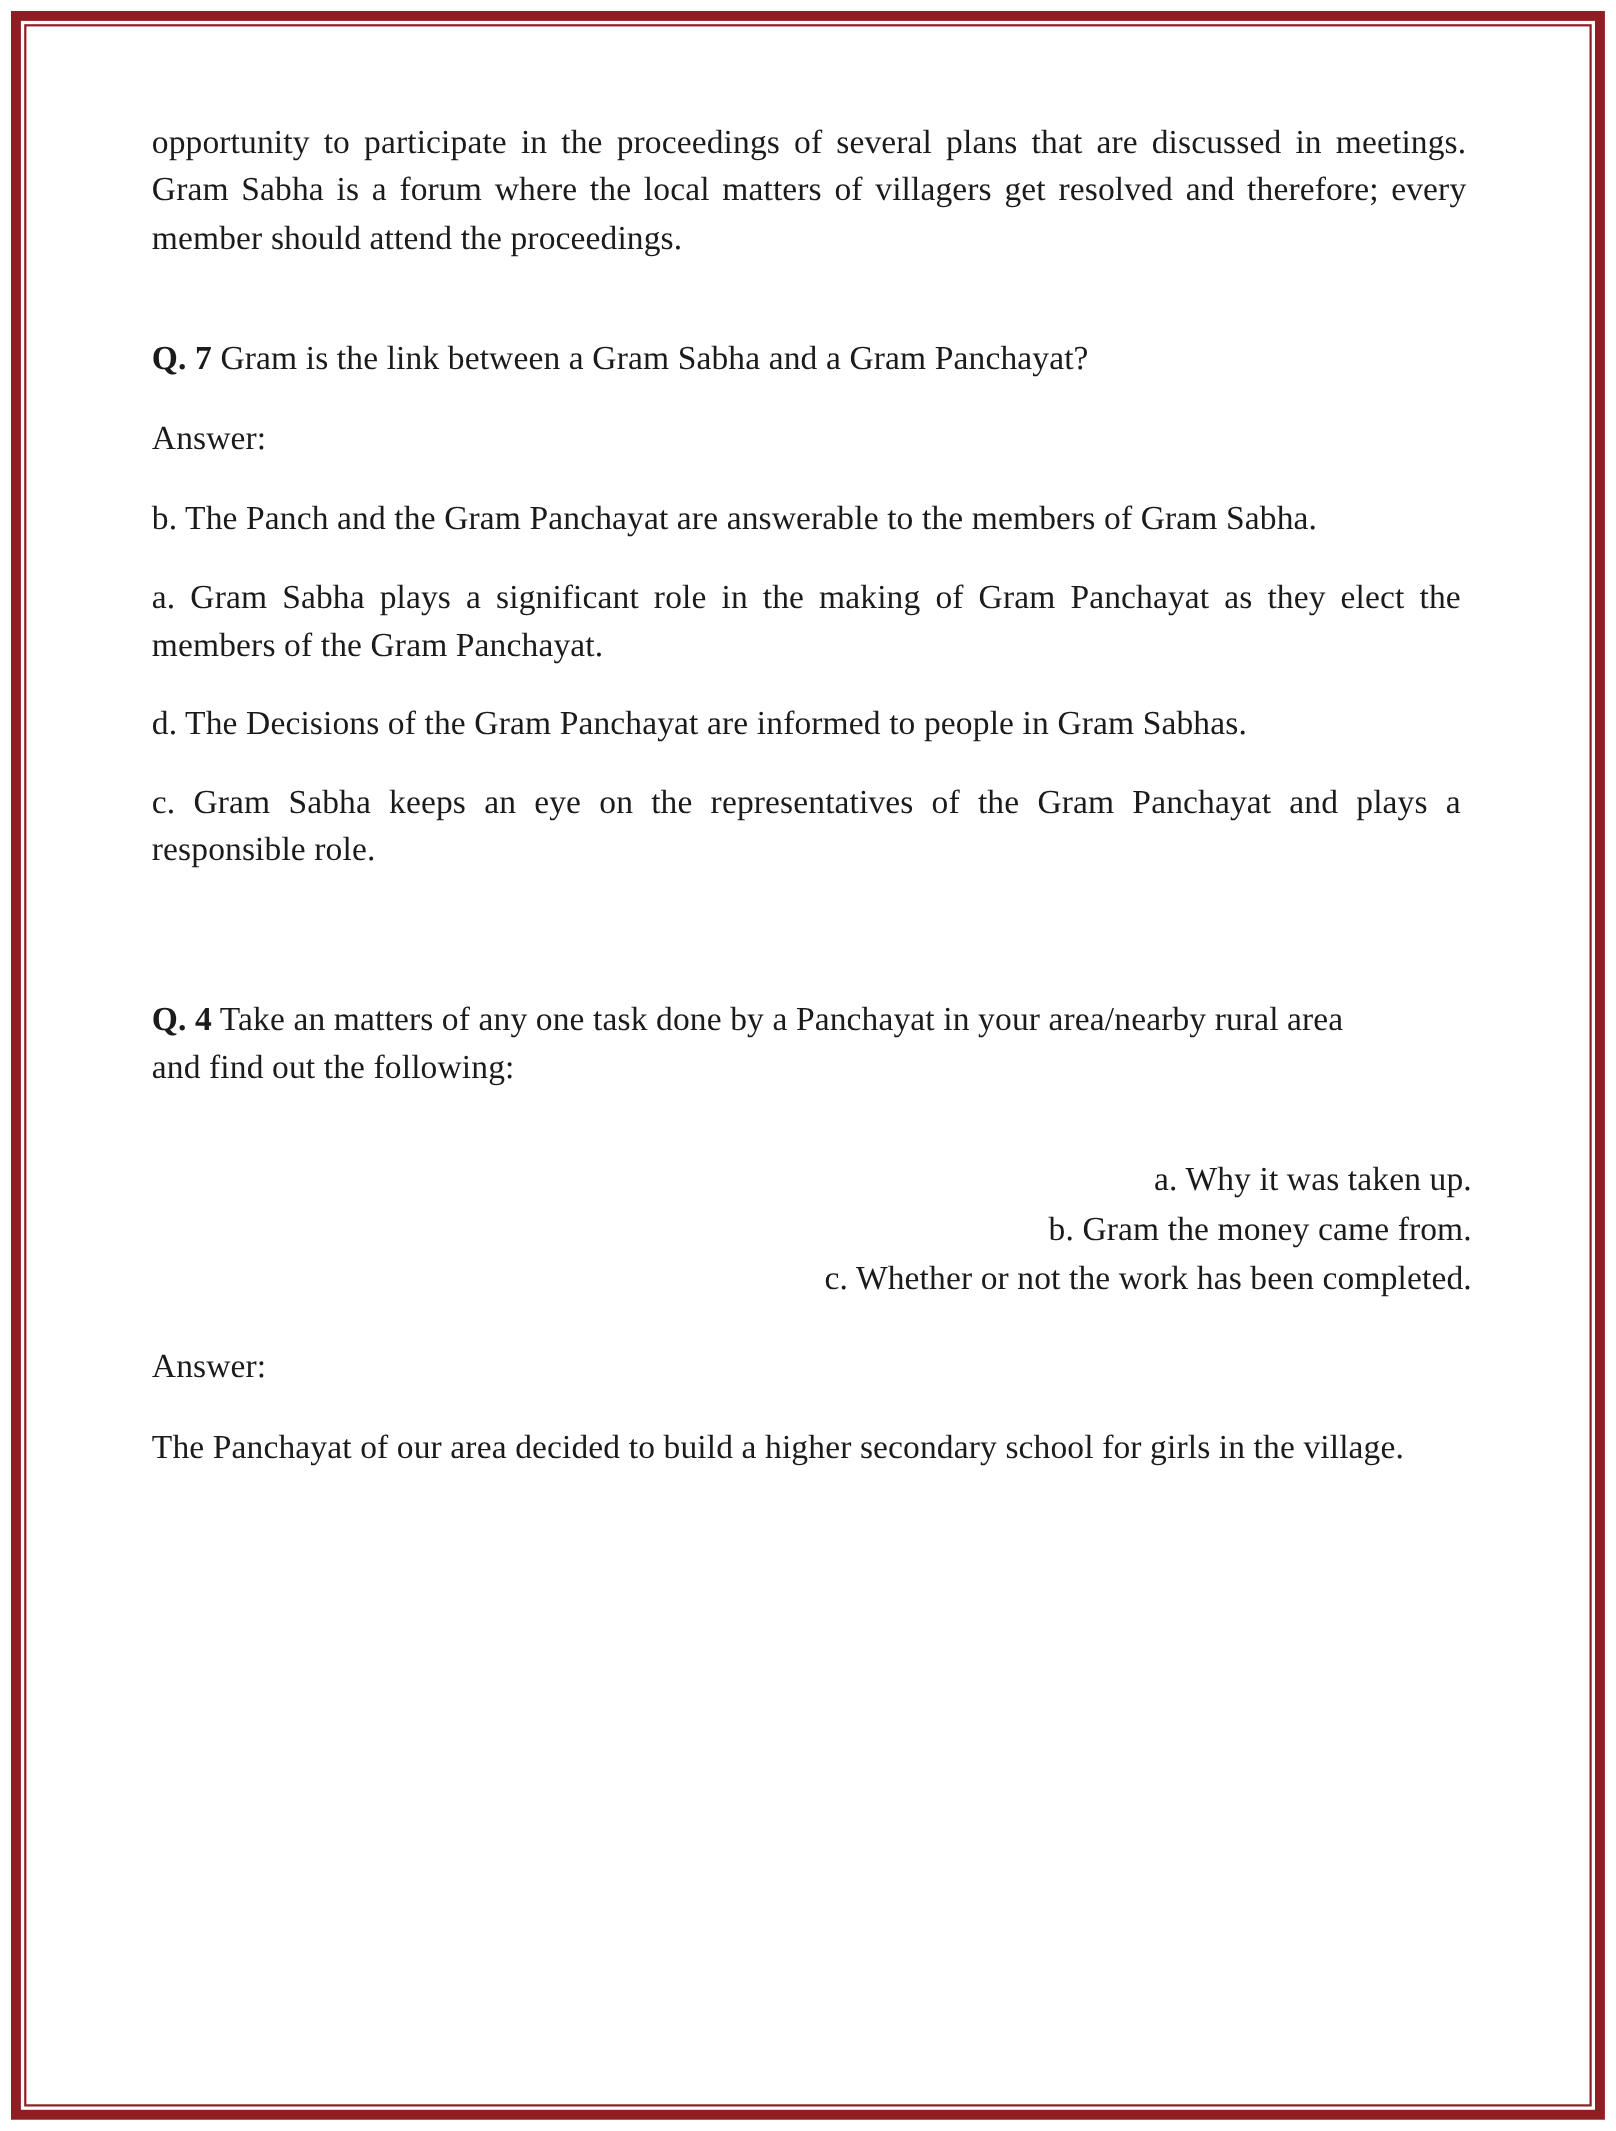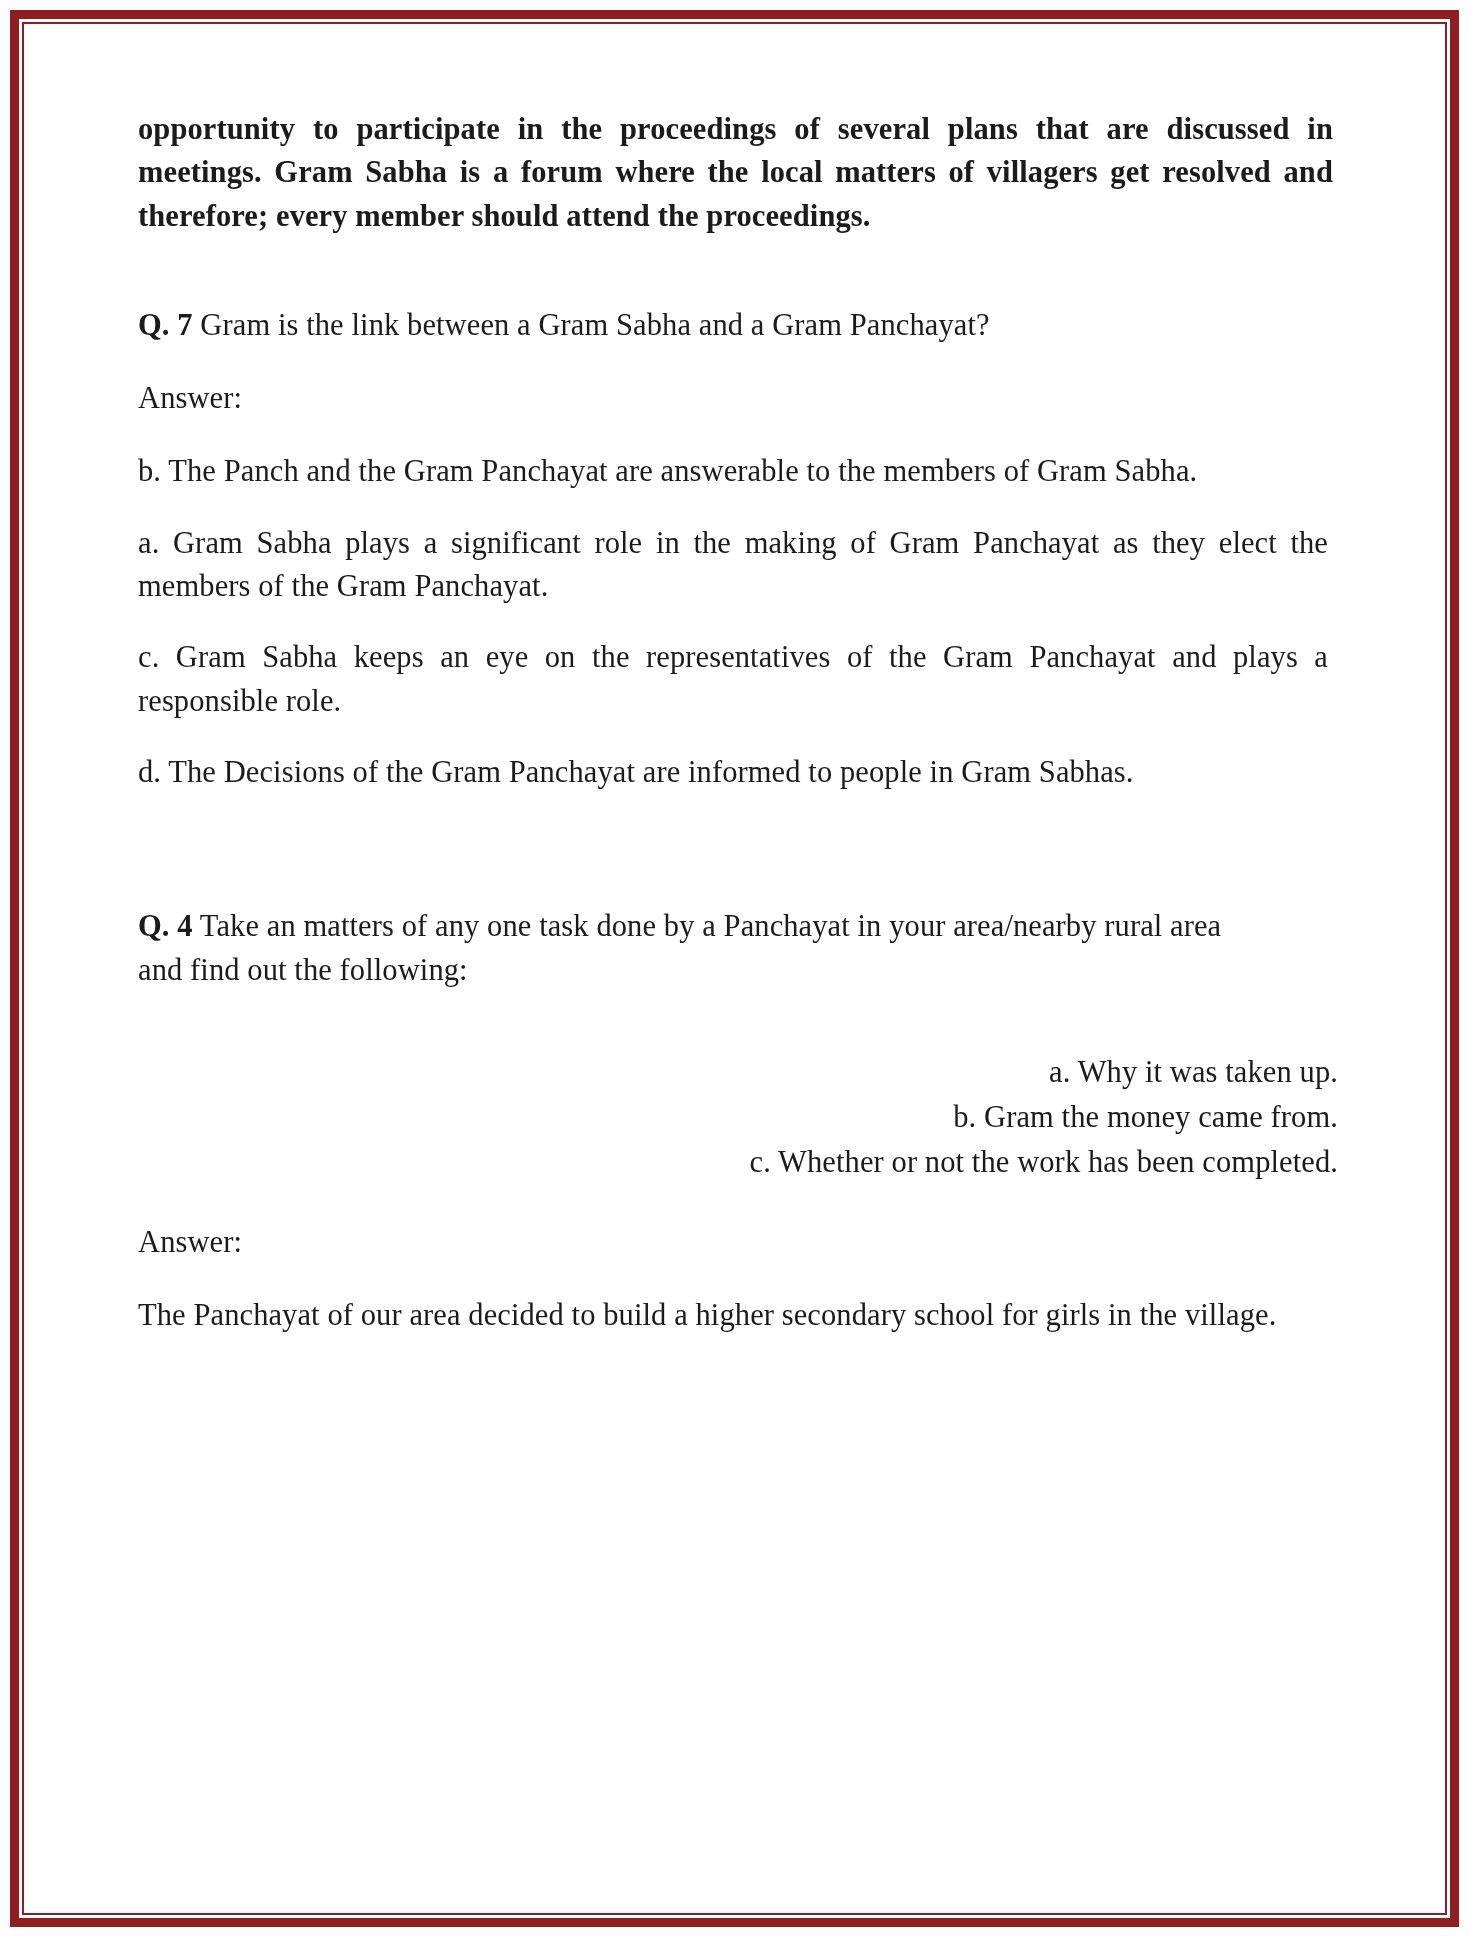--- a/index.html
+++ b/index.html
@@ -49,21 +49,20 @@
     margin: 0;
     font-size: 30.5px;
     line-height: 1.42;
     text-align: justify;
     color: #1b1b1b;
     letter-spacing: 0.1px;
   }
   .para {
     margin-bottom: 26px;
     width: 1195px;
-    font-weight: bold;
   }
   .q {
     margin-top: 66px;
     margin-bottom: 30px;
     text-align: left;
     width: 1195px;
   }
   .q b {
     font-weight: bold;
   }
@@ -117,22 +116,22 @@
 
     <p class="para">opportunity to participate in the proceedings of several plans that are discussed in meetings. Gram Sabha is a forum where the local matters of villagers get resolved and therefore; every member should attend the proceedings.</p>
 
     <p class="q"><b>Q. 7</b> <span>Gram is the link between a Gram Sabha and a Gram Panchayat?</span></p>
 
     <p class="answer-label">Answer:</p>
 
 
     <p class="item">b. The Panch and the Gram Panchayat are answerable to the members of Gram Sabha.</p>
     <p class="item">a. Gram Sabha plays a significant role in the making of Gram Panchayat as they elect the members of the Gram Panchayat.</p>
+    <p class="item">d. The Decisions of the Gram Panchayat are informed to people in Gram Sabhas.</p>
     <p class="item">c. Gram Sabha keeps an eye on the representatives of the Gram Panchayat and plays a responsible role.</p>
-    <p class="item">d. The Decisions of the Gram Panchayat are informed to people in Gram Sabhas.</p>
 
     <p class="q4"><b>Q. 4</b> <span>Take an matters of any one task done by a Panchayat in your area/nearby rural area and find out the following:</span></p>
 
     <div class="listblock">
       <p class="listline">a. Why it was taken up.</p>
       <p class="listline">b. Gram the money came from.</p>
       <p class="listline">c. Whether or not the work has been completed.</p>
     </div>
 
     <p class="answer-label2">Answer:</p>

